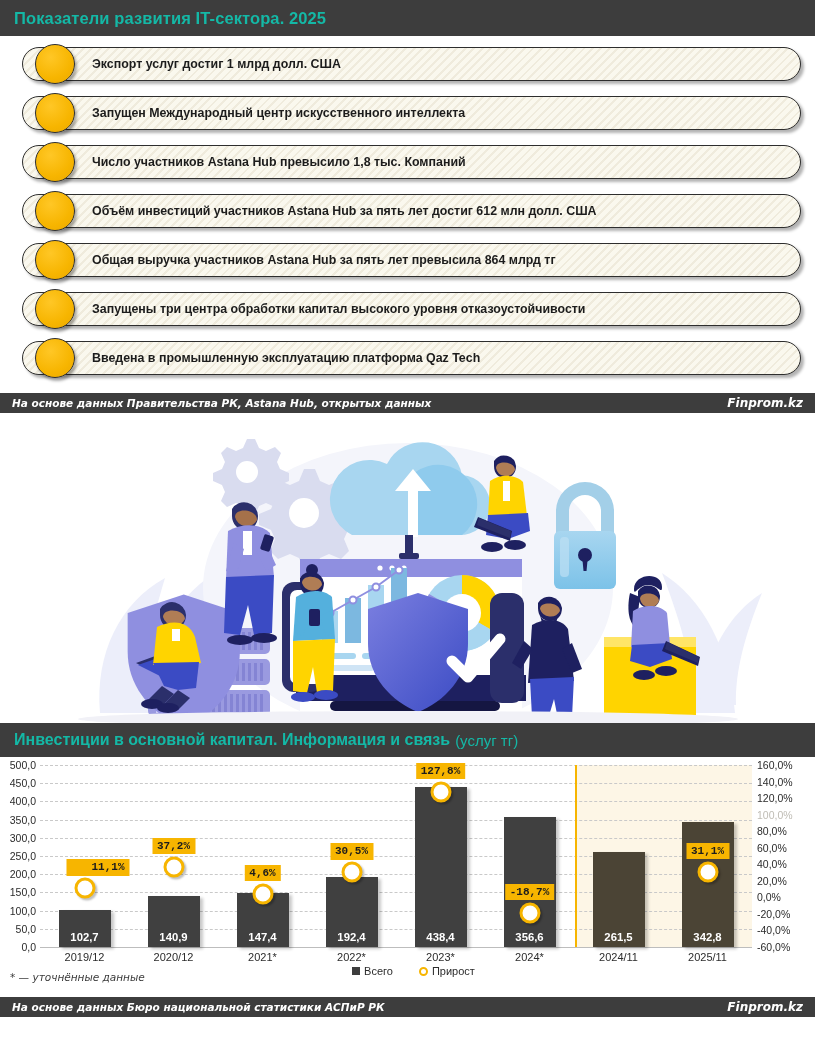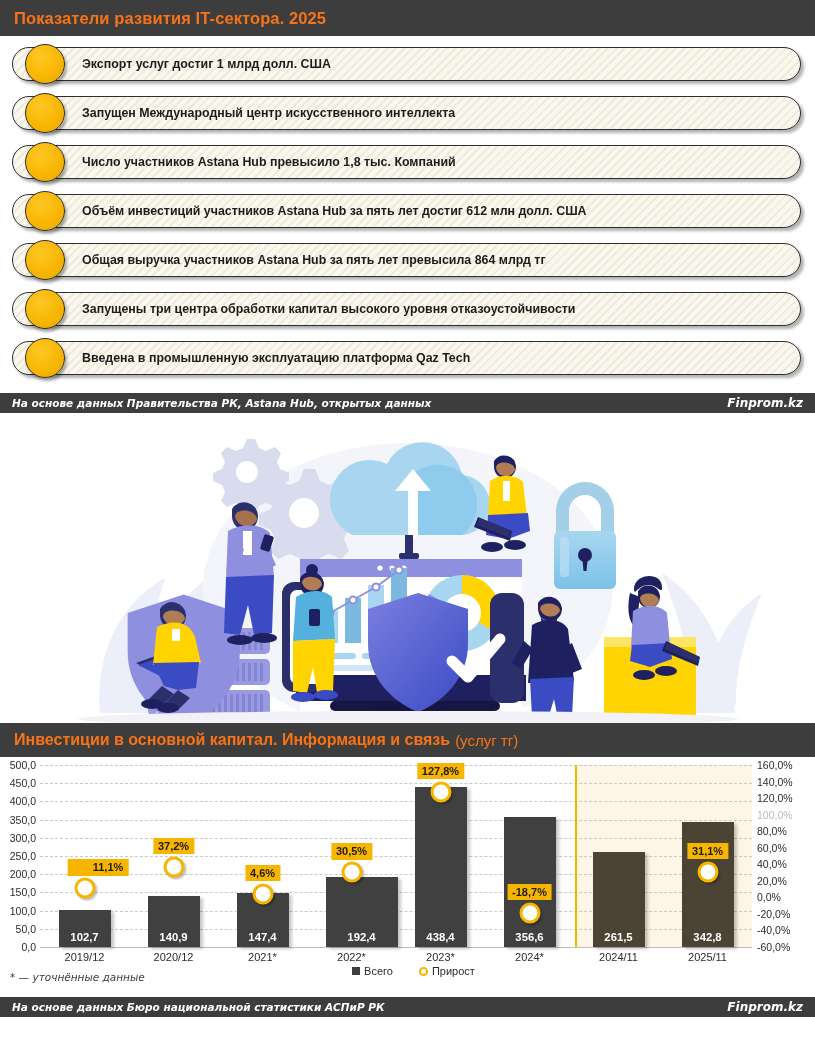--- a/index.html
+++ b/index.html
@@ -5,39 +5,39 @@
   html,body{margin:0;padding:0;background:#ffffff;}
   body{
     width:815px;height:1061px;overflow:hidden;
     font-family:"Liberation Sans","DejaVu Sans",sans-serif;
     -webkit-font-smoothing:antialiased;
   }
   .page{position:relative;width:815px;height:1061px;background:#fff;}
 
   
   .titlebar{
-    background:#3d3d3d;color:#f97316;
+    background:#3d3d3d;color:#14b8a6;
     font-weight:bold;display:flex;align-items:center;
     padding:0 14px;box-sizing:border-box;
   }
   #header-bar{height:36px;font-size:16.5px;letter-spacing:.1px;}
   #chart-title-bar{height:34px;font-size:16px;}
   #chart-title-bar .unit{font-weight:normal;font-size:15px;margin-left:5px;}
 
   .sourcebar{
     background:#3d3d3d;color:#ffffff;height:20px;
     display:flex;align-items:center;justify-content:space-between;
     padding:0 12px;box-sizing:border-box;
     font-size:10.5px;font-style:italic;font-weight:bold;
     font-family:"DejaVu Sans",sans-serif;
   }
   .sourcebar .brand{font-size:12px;font-style:italic;font-weight:bold;}
 
   
-  #list-block{padding:8px 14px 6px 4px;box-sizing:border-box;}
+  #list-block{padding:8px 14px 6px 14px;box-sizing:border-box;}
   .list-item{
     position:relative;height:40px;margin-bottom:9px;
   }
   .list-item .pill{
     position:absolute;left:8px;right:0;top:3px;height:34px;
     background:
       repeating-linear-gradient(135deg,
         rgba(215,205,180,.30) 0 2px, rgba(255,255,255,0) 2px 6px),
       #faf8ee;
     border:1.6px solid #2e2e2e;
@@ -90,21 +90,21 @@
   .marker{
     position:absolute;width:15px;height:15px;border-radius:50%;
     background:#fff;border:3px solid #f7b500;
     box-shadow:2px 2px 2px rgba(0,0,0,.25);
     transform:translate(-50%,-50%);
   }
   .plabel{
     position:absolute;background:#f7b500;color:#1c1c1c;
     font-size:11px;font-weight:bold;padding:2px 5px 2.5px 5px;
     transform:translate(-50%,0);white-space:nowrap;
-    font-family:Liberation Sans, sans-serif;
+    font-family:Liberation Mono, monospace;
   }
 
   .ytick{
     position:absolute;right:0;transform:translateY(-50%);
     font-size:10.5px;color:#2b2b2b;white-space:nowrap;
     font-family:"Liberation Sans",sans-serif;
   }
   .ytick.r{right:auto;left:0;}
   .ytick.faded{color:#bfbcb4;}
   .xtick{
@@ -490,21 +490,21 @@
         <div class="bar" style="left: 107.5px; width: 52px; height: 51.2876px;">
           <span class="val">140,9</span>
         </div>
         <div class="marker" style="left: 133.5px; top: 101.589px;"></div>
         <div class="plabel" style="left: 133.5px; top: 72.5891px;">37,2%</div>
         <div class="bar" style="left: 196.5px; width: 52px; height: 53.6536px;">
           <span class="val">147,4</span>
         </div>
         <div class="marker" style="left: 222.5px; top: 128.558px;"></div>
         <div class="plabel" style="left: 222.5px; top: 99.5582px;">4,6%</div>
-        <div class="bar" style="left: 285.5px; width: 72px; height: 70.0336px;">
+        <div class="bar" style="left: 285.5px; width: 52px; height: 70.0336px;">
           <span class="val">192,4</span>
         </div>
         <div class="marker" style="left: 311.5px; top: 107.132px;"></div>
         <div class="plabel" style="left: 311.5px; top: 78.1318px;">30,5%</div>
         <div class="bar" style="left: 374.5px; width: 52px; height: 159.578px;">
           <span class="val">438,4</span>
         </div>
         <div class="marker" style="left: 400.5px; top: 26.6382px;"></div>
         <div class="plabel" style="left: 400.5px; top: -2.36182px;">127,8%</div>
         <div class="bar" style="left: 463.5px; width: 52px; height: 129.802px;">

